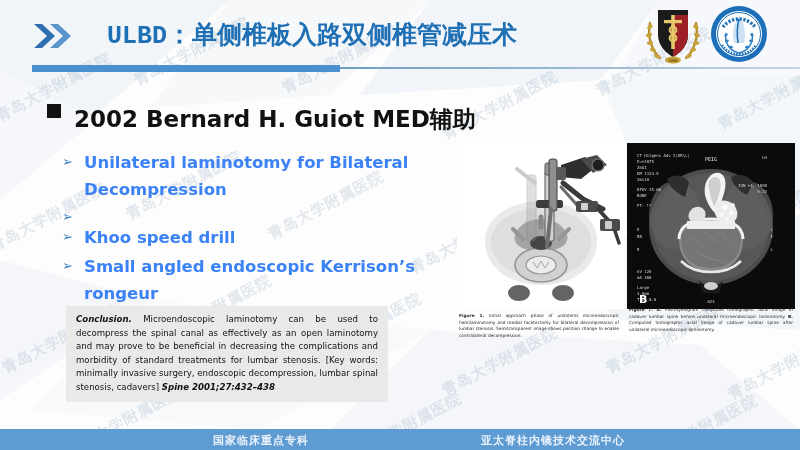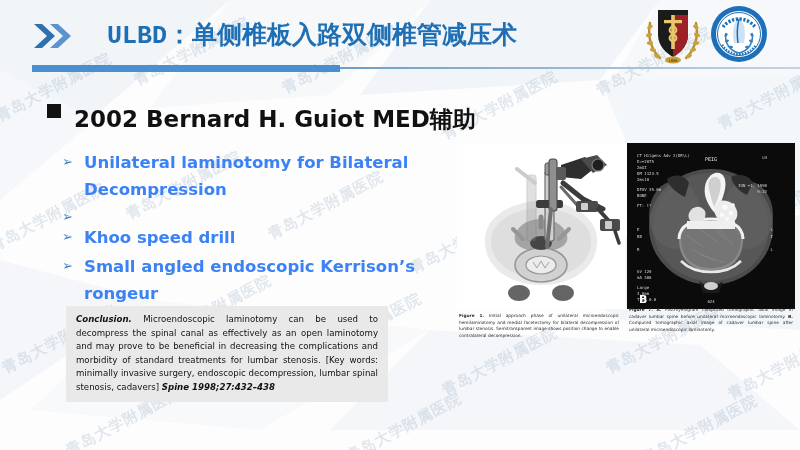--- a/index.html
+++ b/index.html
@@ -358,21 +358,21 @@
         <span class="arrow">➢</span>
         <span class="bullet-text">Khoo speed drill</span>
       </div>
       <div class="bullet">
         <span class="arrow">➢</span>
         <span class="bullet-text">Small angled endoscopic Kerrison’s rongeur</span>
       </div>
     </div>
 
     <div class="abstract">
-      <b>Conclusion.</b><span> Microendoscopic laminotomy can be used to decompress the spinal canal as effectively as an open laminotomy and may prove to be beneficial in decreasing the complications and morbidity of standard treatments for lumbar stenosis. [Key words: minimally invasive surgery, endoscopic decompression, lumbar spinal stenosis, cadavers] </span><b>Spine 1998;27:432–438</b>
+      <b>Conclusion.</b><span> Microendoscopic laminotomy can be used to decompress the spinal canal as effectively as an open laminotomy and may prove to be beneficial in decreasing the complications and morbidity of standard treatments for lumbar stenosis. [Key words: minimally invasive surgery, endoscopic decompression, lumbar spinal stenosis, cadavers] </span><b>Spine 2001;27:432–438</b>
     </div>
 
     <div class="fig-left">
       <svg viewBox="0 0 168 166" xmlns="http://www.w3.org/2000/svg">
         <rect x="0" y="0" width="168" height="166" fill="#ffffff"></rect>
         <g opacity="0.55">
           <path d="M28 95 C30 70 60 58 84 58 C108 58 138 70 140 95 C142 122 118 142 84 142 C50 142 26 122 28 95 Z" fill="#d9d9d9"></path>
           <path d="M34 96 C36 76 62 65 84 65 C106 65 132 76 134 96 C136 118 114 135 84 135 C54 135 32 118 34 96 Z" fill="#c4c4c4"></path>
         </g>
         <g opacity="0.85">
@@ -489,14 +489,18 @@
       <b>Figure 1.</b><span> Initial approach phase of unilateral microendoscopic hemilaminotomy and medial facetectomy for bilateral decompression of lumbar stenosis. Semitransparent image shows position change to enable contralateral decompression.</span>
     </div>
 
     <div class="cap cap-right">
       <b>Figure 7.</b>
       <b>A.</b><span> Postmyelogram computed tomographic axial image of cadaver lumbar spine before unilateral microendoscopic laminotomy. </span><b>B.</b><span> Computed tomographic axial image of cadaver lumbar spine after unilateral microendoscopic laminotomy.</span>
     </div>
 
   </div>
 
+  <div class="footer">
+    <span class="footer-left">国家临床重点专科</span>
+    <span class="footer-right">亚太脊柱内镜技术交流中心</span>
+  </div>
 
 </div>
 
 </body></html>

